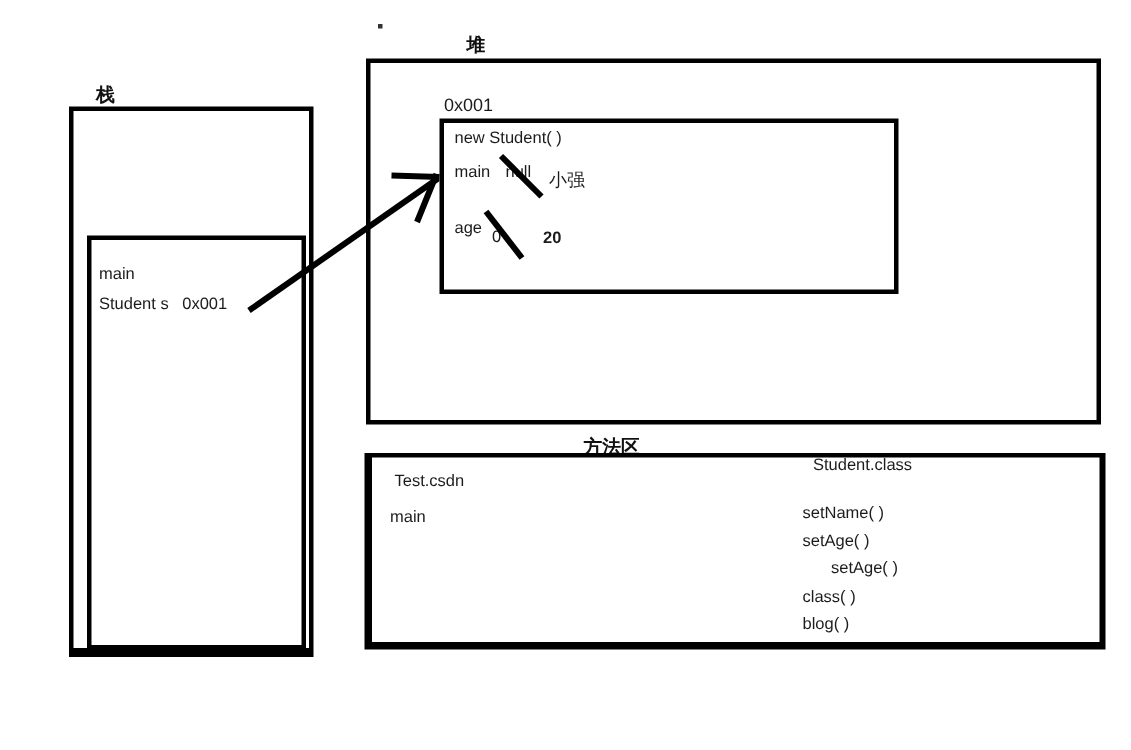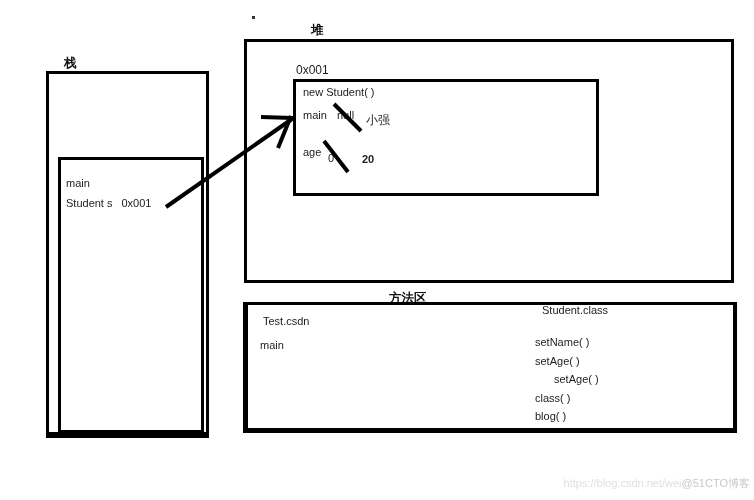--- a/index.html
+++ b/index.html
@@ -65,15 +65,14 @@
 
     <line x1="166" y1="207" x2="292" y2="119" stroke="#000" stroke-width="4"></line>
     <line x1="293" y1="118" x2="261" y2="117" stroke="#000" stroke-width="4"></line>
     <line x1="291" y1="116" x2="278" y2="148" stroke="#000" stroke-width="4"></line>
 
     <line x1="334" y1="104" x2="361" y2="131" stroke="#000" stroke-width="4"></line>
 
     <line x1="324" y1="141" x2="348" y2="172" stroke="#000" stroke-width="4"></line>
   </svg>
 
-  <div class="watermark"><span class="url">https://blog.csdn.net/wei</span><span class="badge">@51CTO博客</span></div>
 
 </div>
 
 </body></html>

